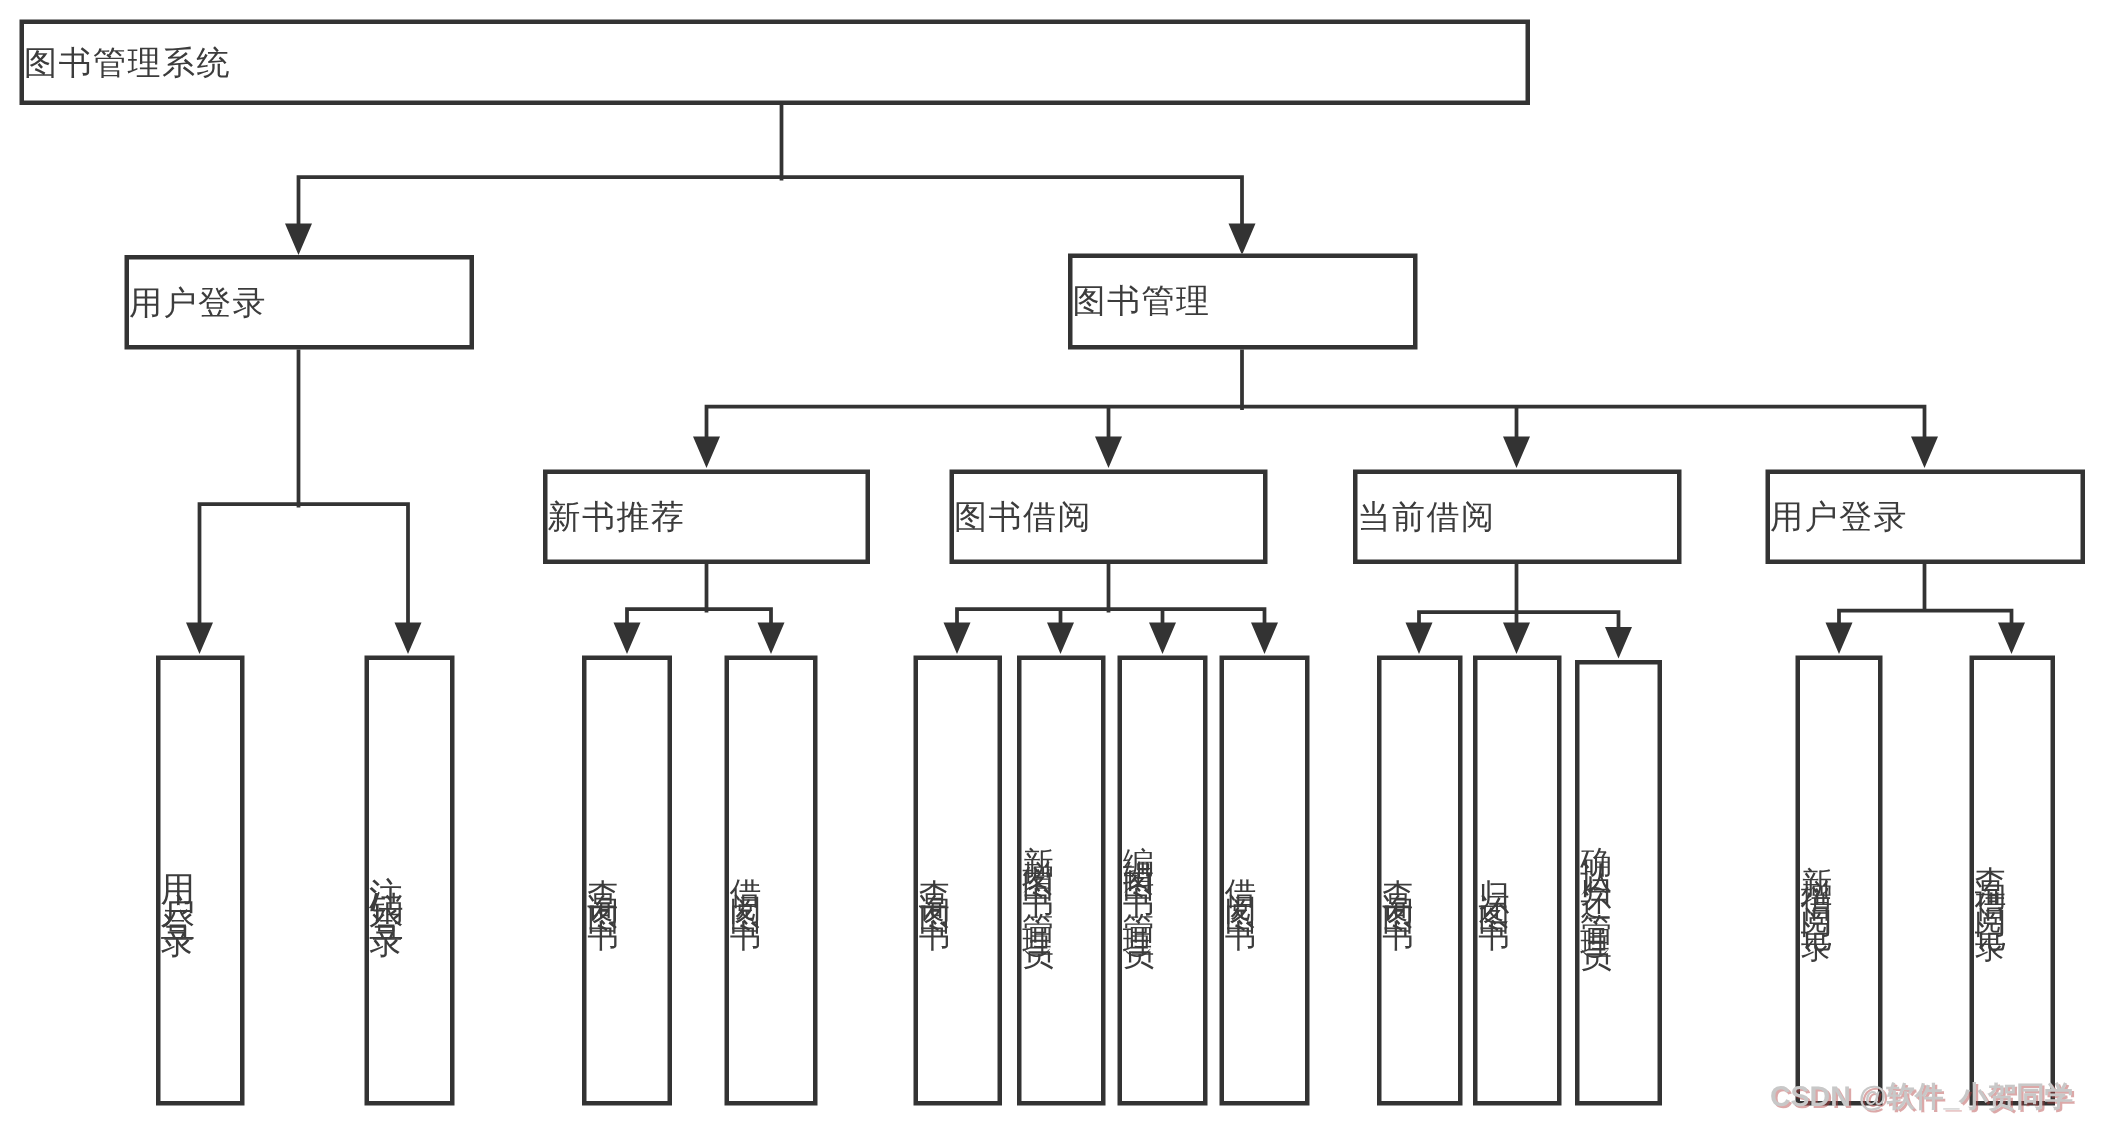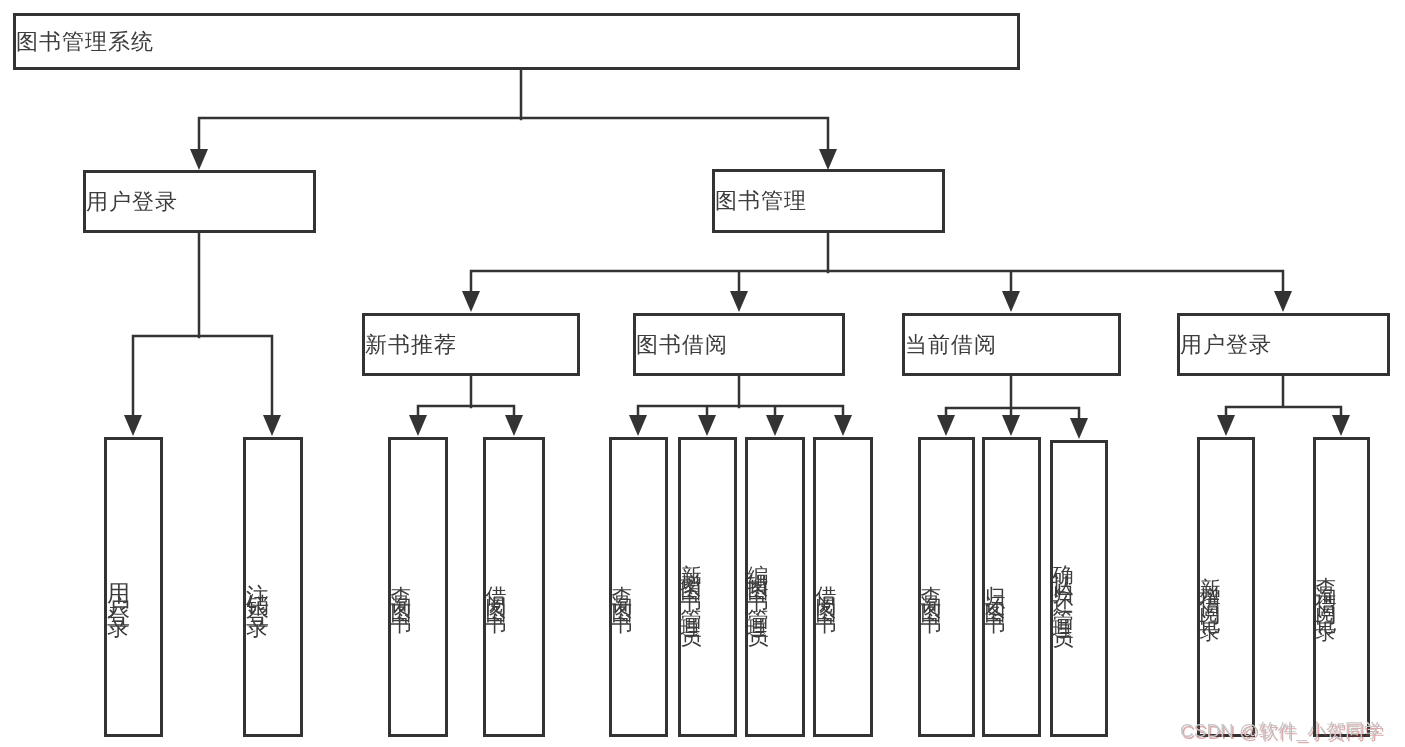--- a/index.html
+++ b/index.html
@@ -51,20 +51,21 @@
   .watermark {
     position: absolute;
     left: 1180px;
     top: 718px;
     width: 225px;
     font-size: 19px;
     color: #c8c8c8;
     text-shadow: 1.5px 1.5px 0 rgba(178, 62, 62, 0.45);
     white-space: nowrap;
     z-index: 5;
+    font-weight: bold;
   }
 </style>
 </head>
 <body>
 
 <div class="canvas">
 
   <svg class="connectors" width="1405" height="747" viewBox="0 0 1405 747">
     <g stroke="#333333" stroke-width="2.5" fill="none" stroke-linecap="square">
       <path d="M521,68 V119 M199,118 H828 M199,118 V153 M828,118 V153"></path>

